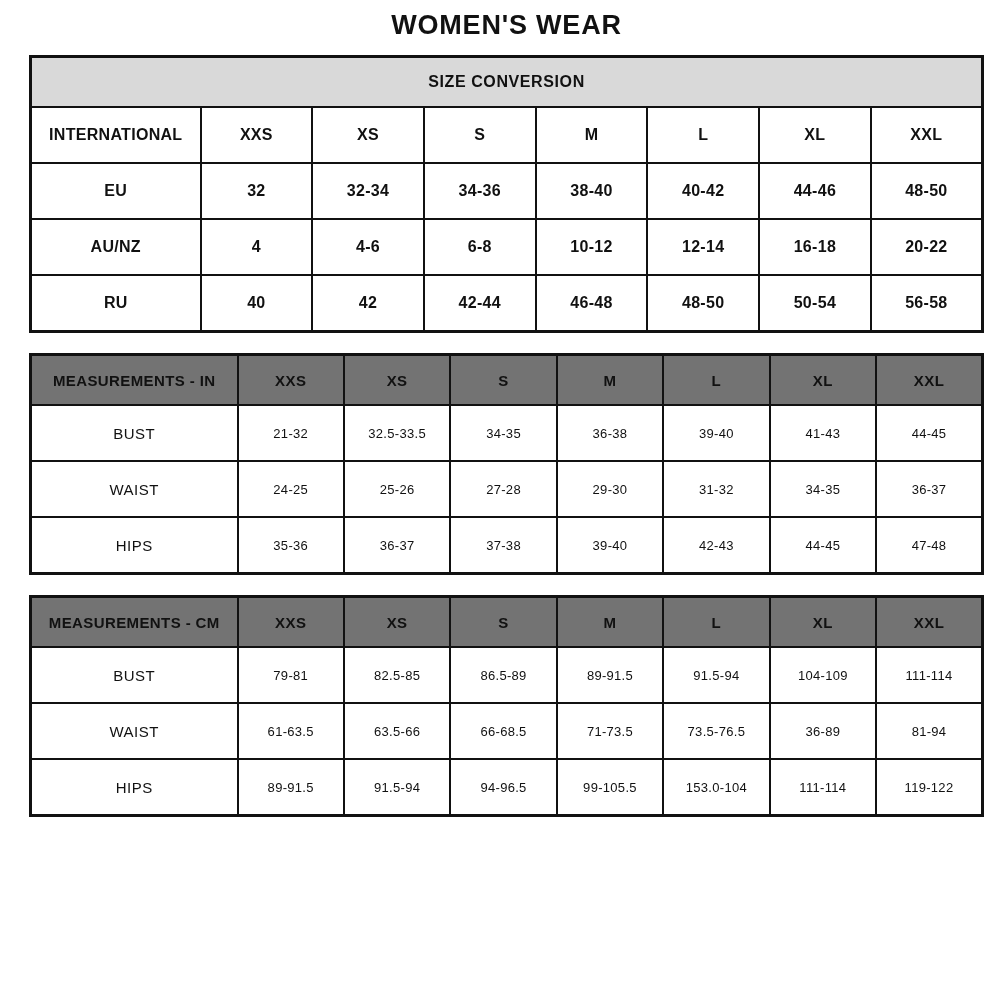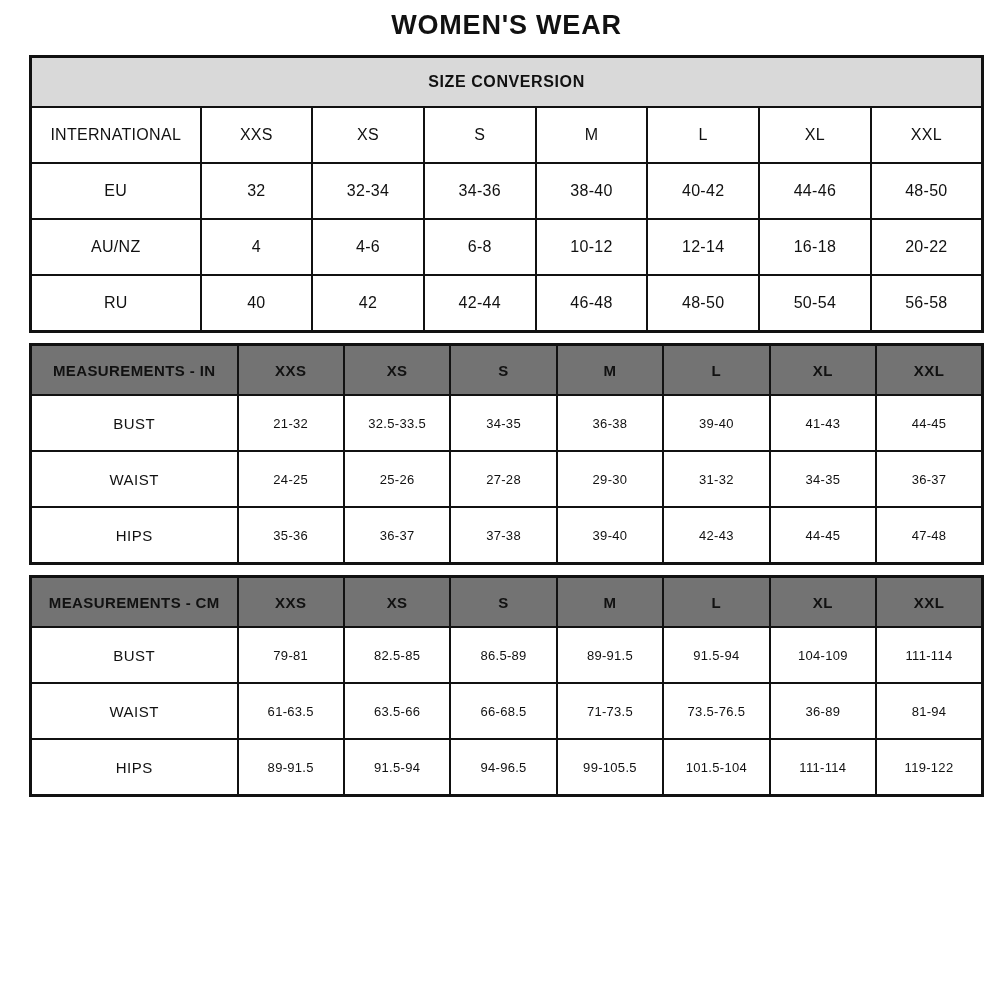--- a/index.html
+++ b/index.html
@@ -22,41 +22,41 @@
     font-weight: 700;
     letter-spacing: 0.8px;
     margin: 2px 0 15px 0;
     line-height: 30px;
   }
   table.tbl {
     border-collapse: collapse;
     table-layout: fixed;
     width: 955px;
     border: 3px solid #111111;
-    margin-bottom: 10px;
+    margin-bottom: 20px;
   }
   table.tbl th, table.tbl td {
     border: 2px solid #111111;
     text-align: center;
     vertical-align: middle;
     padding: 0 4px;
     overflow: hidden;
   }
   
   .tbl-conversion th.banner {
     background: #d9d9d9;
     height: 48px;
     font-size: 16px;
     font-weight: 700;
     letter-spacing: 0.6px;
   }
   .tbl-conversion tbody td {
     height: 54px;
     font-size: 16px;
-    font-weight: 400;
+    font-weight: 700;
     letter-spacing: 0.3px;
   }
   
   .tbl-meas thead th {
     background: #737373;
     height: 48px;
     font-size: 15px;
     font-weight: 700;
     letter-spacing: 0.4px;
   }
@@ -238,20 +238,20 @@
           <td>73.5-76.5</td>
           <td>36-89</td>
           <td>81-94</td>
         </tr>
         <tr>
           <td class="label-col">HIPS</td>
           <td>89-91.5</td>
           <td>91.5-94</td>
           <td>94-96.5</td>
           <td>99-105.5</td>
-          <td>101.5-104</td>
+          <td>153.0-104</td>
           <td>111-114</td>
           <td>119-122</td>
         </tr>
       </tbody>
   </table>
 
 </div>
 
 </body></html>

